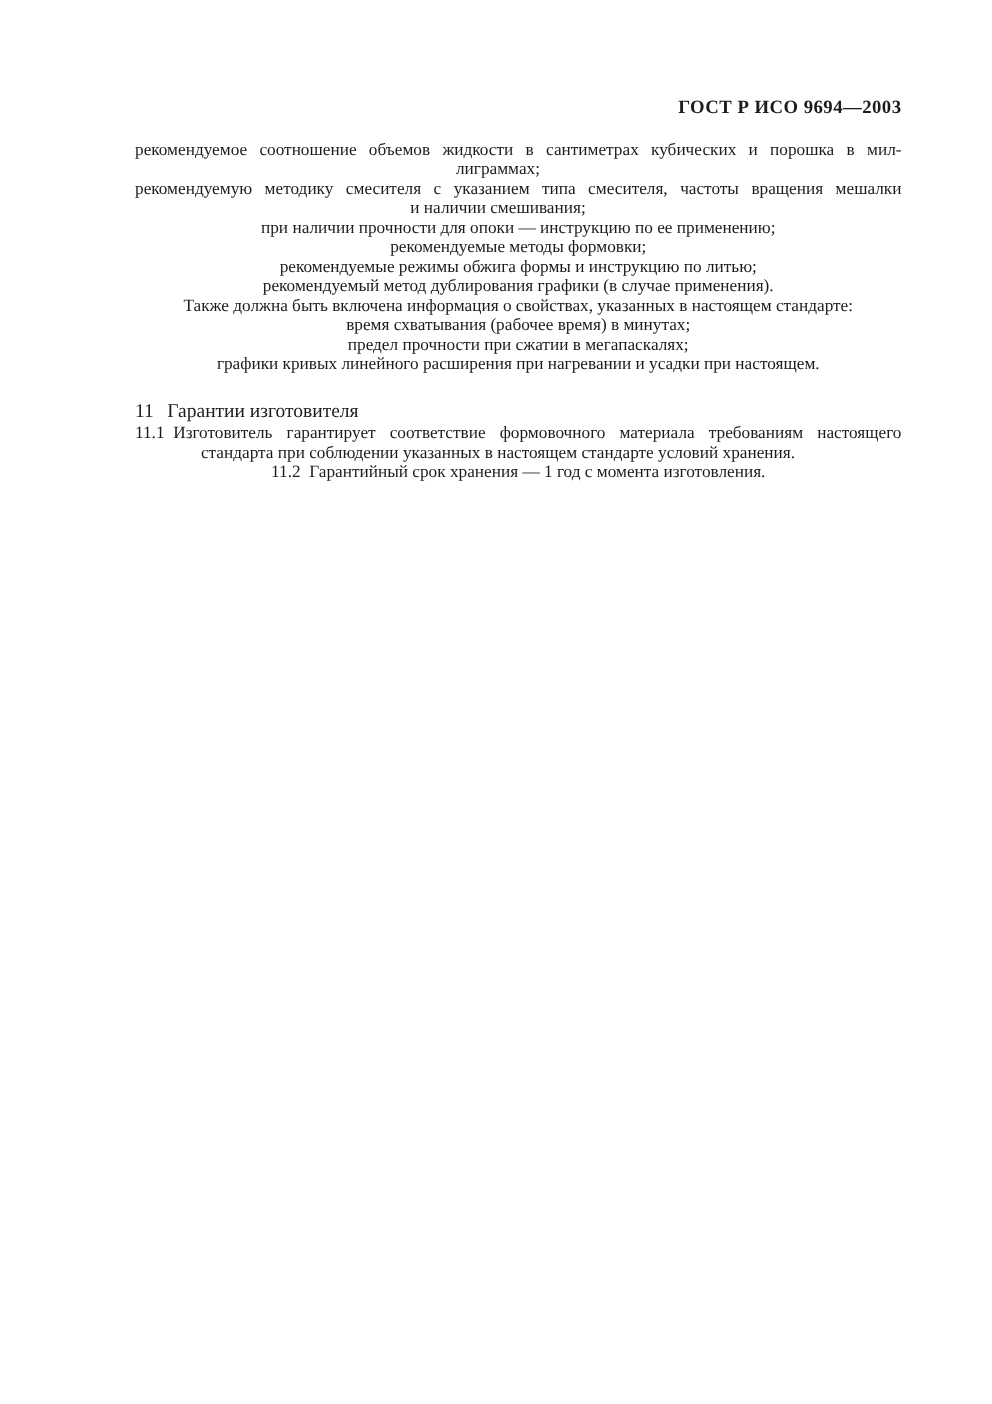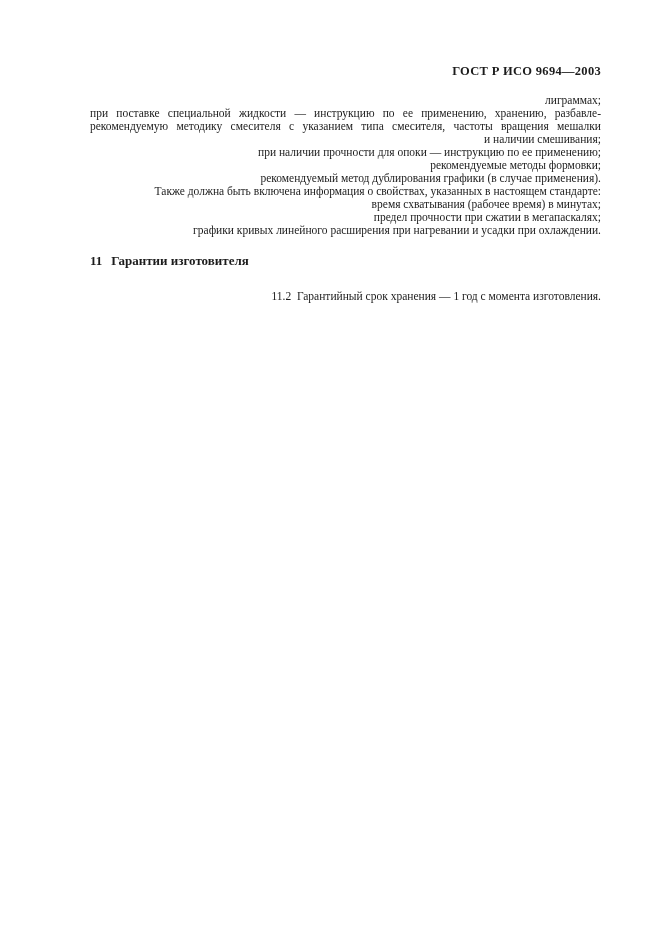--- a/index.html
+++ b/index.html
@@ -30,34 +30,34 @@
   .doc-body {
     position: absolute;
     top: 94px;
     left: 63px;
     width: 538px;
     font-size: 11.5px;
     line-height: 13px;
   }
   .para { margin: 0; }
   .line {
-    text-align: right;
+    text-align: center;
     white-space: normal;
   }
   .line.just {
     text-align: justify;
     text-align-last: justify;
     -moz-text-align-last: justify;
   }
   .line.first { text-indent: 27px; }
   .section-heading {
-    margin: 16px 0 21px 27px;
+    margin: 16px 0 1px 27px;
     font-size: 13px;
     line-height: 16px;
-    font-weight: bold;
+    font-weight: normal;
   }
   .section-heading .sec-num { margin-right: 9px; }
   .page-number {
     position: absolute;
     top: 847px;
     left: 63px;
     right: 60px;
     text-align: right;
     font-size: 11.5px;
     line-height: 13px;
@@ -67,57 +67,64 @@
 <body>
 
 <div class="page">
 
   <div class="running-header">ГОСТ Р ИСО 9694—2003</div>
 
   <div class="doc-body">
 
     <div id="list-block">
         <div class="para">
+          <div class="line first just">рекомендуемое соотношение объемов жидкости в сантиметрах кубических и порошка в мил-</div>
           <div class="line">лиграммах;</div>
         </div>
         <div class="para">
-          <div class="line first just">при поставке специальной жидкости — инструкцию по ее применению, хранению, разбавле-</div>
         </div>
         <div class="para">
           <div class="line first just">рекомендуемую методику смесителя с указанием типа смесителя, частоты вращения мешалки</div>
           <div class="line">и наличии смешивания;</div>
         </div>
         <div class="para">
           <div class="line first">при наличии прочности для опоки — инструкцию по ее применению;</div>
         </div>
         <div class="para">
           <div class="line first">рекомендуемые методы формовки;</div>
+        </div>
+        <div class="para">
+          <div class="line first">рекомендуемые режимы обжига формы и инструкцию по литью;</div>
         </div>
         <div class="para">
           <div class="line first">рекомендуемый метод дублирования графики (в случае применения).</div>
         </div>
         <div class="para">
           <div class="line first">Также должна быть включена информация о свойствах, указанных в настоящем стандарте:</div>
         </div>
         <div class="para">
           <div class="line first">время схватывания (рабочее время) в минутах;</div>
         </div>
         <div class="para">
           <div class="line first">предел прочности при сжатии в мегапаскалях;</div>
         </div>
         <div class="para">
-          <div class="line first">графики кривых линейного расширения при нагревании и усадки при охлаждении.</div>
+          <div class="line first">графики кривых линейного расширения при нагревании и усадки при настоящем.</div>
         </div>
       </div>
 
     <div class="section-heading">
       <span class="sec-num">11</span><span>Гарантии изготовителя</span>
     </div>
 
     <div id="section-block">
+        <div class="para">
+          <div class="line first just">11.1 Изготовитель гарантирует соответствие формовочного материала требованиям настоящего</div>
+          <div class="line">стандарта при соблюдении указанных в настоящем стандарте условий хранения.</div>
+        </div>
         <div class="para">
           <div class="line first">11.2 Гарантийный срок хранения — 1 год с момента изготовления.</div>
         </div>
       </div>
 
   </div>
 
   <div class="page-number">9</div>
 
 </div>

